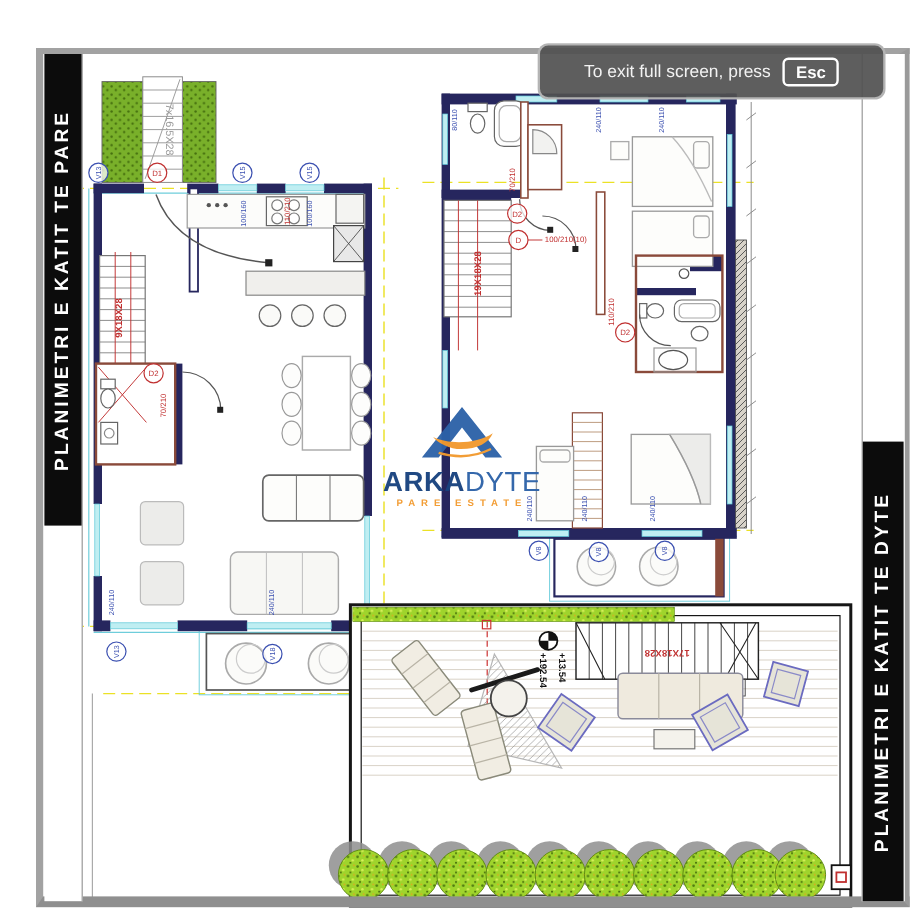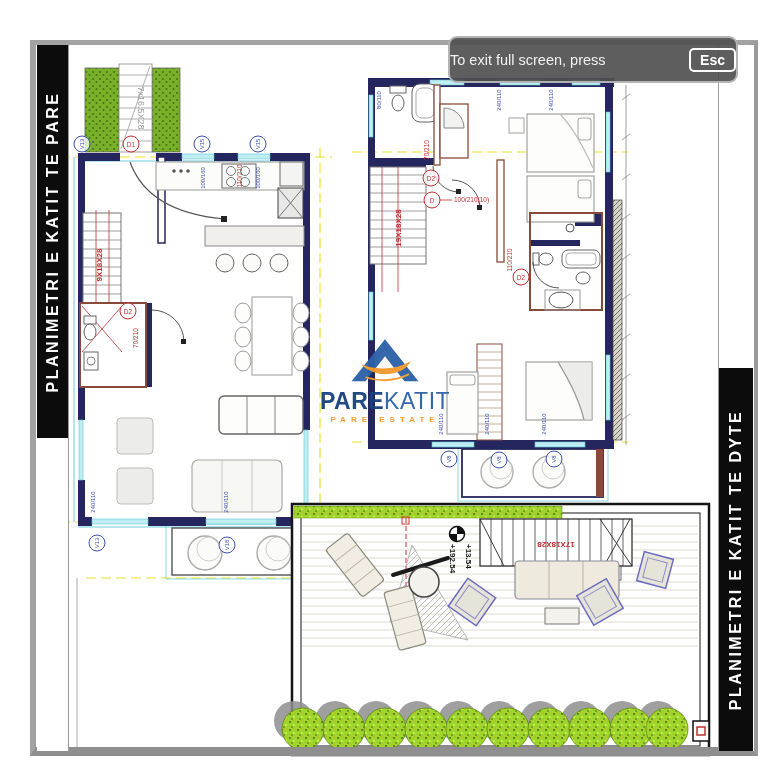--- a/index.html
+++ b/index.html
@@ -21,21 +21,21 @@
   svg text{font-family:"Liberation Sans",sans-serif;}
   .t-red{fill:#c03030;font-size:6.5px;}
   .t-red-big{fill:#c03030;font-size:8px;font-weight:bold;}
   .t-blue{fill:#3a4fb0;font-size:6px;}
   .t-gray{fill:#9a9a9a;font-size:9px;}
   .t-black{fill:#111;font-size:8px;font-weight:bold;}
   .tagc{stroke:#3a4fb0;fill:#ffffff;fill-opacity:.75;stroke-width:1;}
   .tagr{stroke:#c03030;fill:#ffffff;fill-opacity:.75;stroke-width:1;}
   .notice{position:absolute;left:448px;top:36px;width:290px;height:47px;box-sizing:border-box;
           background:rgba(80,80,80,.92);border:2px solid rgba(195,195,195,.85);border-radius:9px;
-          display:flex;align-items:center;justify-content:space-between;gap:10px;z-index:10;}
+          display:flex;align-items:center;justify-content:center;gap:10px;z-index:10;}
   .notice-msg{color:#f2f2f2;font-size:14.5px;}
   .esc-key{color:#fff;font-size:14px;font-weight:bold;border:2px solid #fff;border-radius:5px;
            padding:2px 9px;}
   .logo{position:absolute;left:318px;top:333px;width:134px;text-align:center;z-index:6;opacity:.96;}
   .logo-mark{display:block;margin:0 auto;}
   .logo-text{font-size:23px;letter-spacing:.5px;line-height:1.05;white-space:nowrap;}
   .logo-text .a{color:#17427e;font-weight:bold;}
   .logo-text .b{color:#2d62a8;font-weight:normal;}
   .logo-tag{color:#f29a2e;font-size:8px;letter-spacing:5px;margin-top:2px;font-weight:bold;}
 </style>
@@ -436,21 +436,21 @@
     <span class="vtext">PLANIMETRI E KATIT TE DYTE</span>
   </div>
 
   <div class="logo">
     <svg class="logo-mark" width="70" height="56" viewBox="0 0 90 60">
       <path d="M45 2 L88 56 L70 56 L45 24 L20 56 L2 56 Z" fill="#2d62a8"></path>
       <path d="M14 34 C30 42 60 42 78 30 C74 40 62 47 44 47 C32 47 20 41 14 34 Z" fill="#f29a2e"></path>
       <path d="M20 51 C40 57 60 55 76 47" stroke="#f29a2e" stroke-width="2.5" fill="none"></path>
     </svg>
     <div class="logo-text">
-      <span class="a">PARE</span><span class="b">KATIT</span>
+      <span class="a">ARKA</span><span class="b">DYTE</span>
     </div>
     <div class="logo-tag">PARE ESTATE</div>
   </div>
 
   <div class="notice">
     <span class="notice-msg">To exit full screen, press</span>
     <span class="esc-key">Esc</span>
   </div>
 
 </div>

